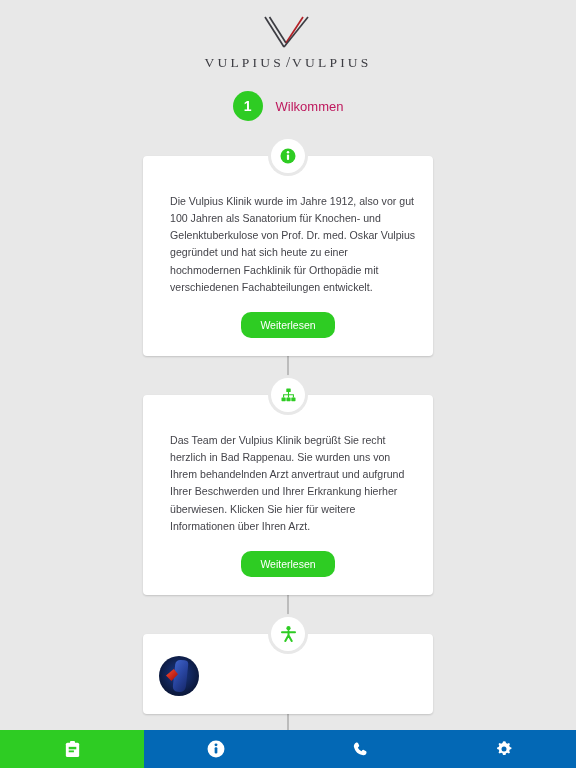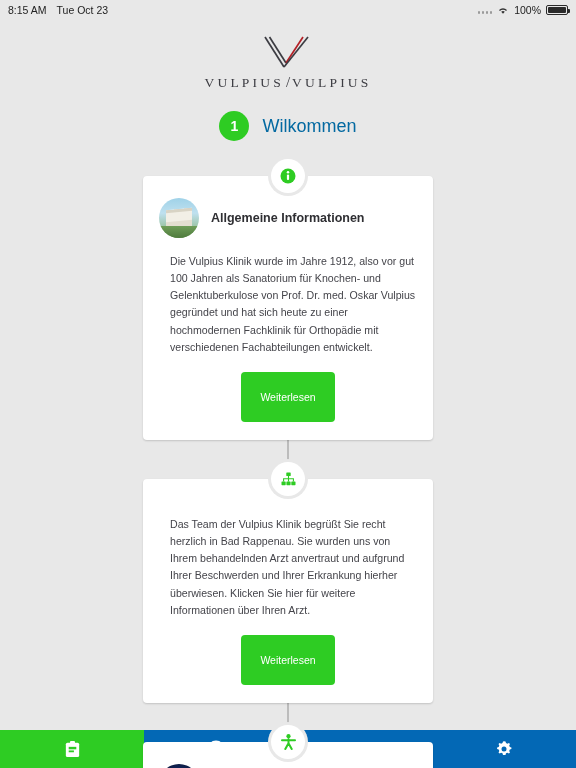--- a/index.html
+++ b/index.html
@@ -53,21 +53,21 @@
   .step-row {
     display: flex; align-items: center; justify-content: center;
     gap: 13px; margin-top: 20px;
   }
   .step-badge {
     width: 30px; height: 30px; border-radius: 50%;
     background: #2ecc23; color: #fff;
     display: flex; align-items: center; justify-content: center;
     font-size: 14px; font-weight: bold;
   }
-  .step-title { font-size: 18px; color: #0369a1; }
+  .step-title { font-size: 13px; color: #be185d; }
 
   
   .timeline { position: relative; margin-top: 18px; }
   .timeline::before {
     content: ""; position: absolute; left: 50%; top: 0; bottom: 0;
     width: 2px; margin-left: -1px; background: #bcbcbc; z-index: 0;
   }
 
   .card-block { position: relative; z-index: 1; padding-bottom: 22px; }
 
@@ -92,22 +92,22 @@
     width: 40px; height: 40px; border-radius: 50%;
     flex: 0 0 40px; overflow: hidden; position: relative;
   }
   .card-title { font-size: 12.5px; color: #2f2f33; font-weight: bold; }
   .card-body {
     margin-top: 15px;
     font-size: 10.6px; line-height: 1.62; color: #44444a; margin-left: 11px;
   }
   .btn-wrap { display: flex; justify-content: center; margin-top: 16px; }
   .btn-green {
-    background: #2ecc23; color: #fff; border: none; border-radius: 4px;
-    padding: 19px 19px; font-size: 10.5px;
+    background: #2ecc23; color: #fff; border: none; border-radius: 10px;
+    padding: 7px 19px; font-size: 10.5px;
     font-family: "Liberation Sans", sans-serif; cursor: pointer;
   }
 
   
   .thumb-building {
     background:
       linear-gradient(180deg, #9fd2e8 0%, #bfe0ef 38%, #7fae6a 100%);
   }
   .thumb-building::before {
     content: ""; position: absolute; left: 7px; top: 11px;
@@ -169,42 +169,20 @@
     cursor: pointer;
   }
   .tab.active { background: #2ecc23; }
   .tab svg { display: block; }
 </style>
 </head>
 <body>
 
 <div id="app">
 
-  <div class="statusbar">
-    <div class="sb-left">
-      <span>8:15 AM</span>
-      <span>Tue Oct 23</span>
-    </div>
-    <div class="sb-right">
-      <span class="sb-dots">
-        <i></i>
-          <i></i>
-          <i></i>
-          <i></i>
-      </span>
-      <svg class="wifi" viewBox="0 0 16 12">
-        <path d="M8 10.4 5.6 7.6a3.6 3.6 0 0 1 4.8 0z" fill="#333"></path>
-        <path d="M8 5.1c1.6 0 3 .6 4.1 1.6l1.2-1.4A8 8 0 0 0 8 3.1a8 8 0 0 0-5.3 2.2l1.2 1.4A6 6 0 0 1 8 5.1z" fill="#333"></path>
-      </svg>
-      <span>100%</span>
-      <span class="batt">
-          <i></i>
-        </span>
-    </div>
-  </div>
 
   <div class="logo-wrap">
     <svg class="logo-mark" viewBox="0 0 86 38">
       <path d="M20 3 L39 33" stroke="#3c3c42" stroke-width="1.7" fill="none"></path>
       <path d="M24.5 3 L41 29" stroke="#3c3c42" stroke-width="1.7" fill="none"></path>
       <path d="M41 29 L58 3" stroke="#b32026" stroke-width="1.7" fill="none"></path>
       <path d="M39 33 L63 3" stroke="#3c3c42" stroke-width="1.7" fill="none"></path>
     </svg>
     <div class="logo-text">
       <span>VULPIUS</span>
@@ -222,26 +200,20 @@
 
     <div class="card-block">
       <div class="notch">
         <svg width="16" height="16" viewBox="0 0 16 16">
           <circle cx="8" cy="8" r="7.5" fill="#2ecc23"></circle>
           <circle cx="8" cy="4.3" r="1.25" fill="#fff"></circle>
           <rect x="6.9" y="6.4" width="2.2" height="5.6" rx="1" fill="#fff"></rect>
         </svg>
       </div>
       <div class="card">
-        <div class="card-head">
-          <div class="thumb thumb-building"></div>
-          <div class="card-title">
-            <span>Allgemeine Informationen</span>
-          </div>
-        </div>
         <div class="card-body">Die Vulpius Klinik wurde im Jahre 1912, also vor gut 100 Jahren als Sanatorium für Knochen- und Gelenktuberkulose von Prof. Dr. med. Oskar Vulpius gegründet und hat sich heute zu einer hochmodernen Fachklinik für Orthopädie mit verschiedenen Fachabteilungen entwickelt.</div>
         <div class="btn-wrap">
           <button class="btn-green">Weiterlesen</button>
         </div>
       </div>
     </div>
 
     <div class="card-block">
       <div class="notch">
         <svg width="15" height="14" viewBox="0 0 15 14">

